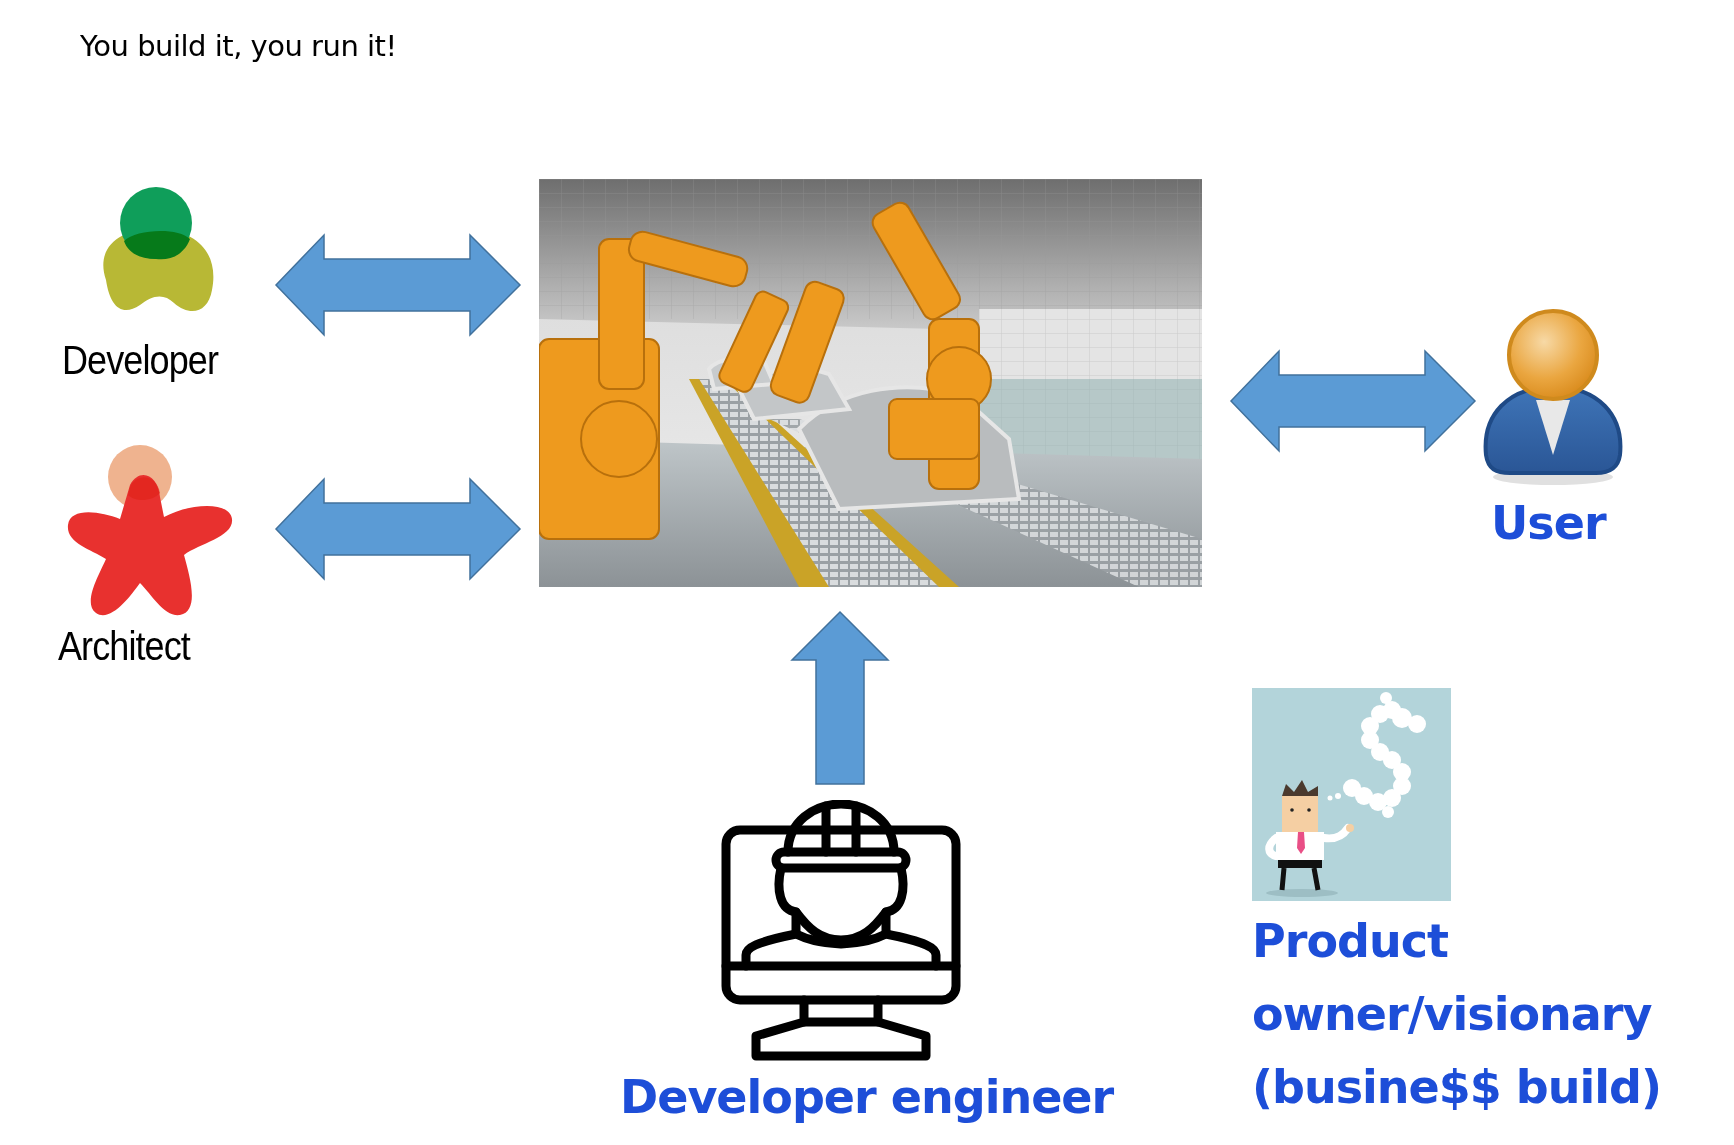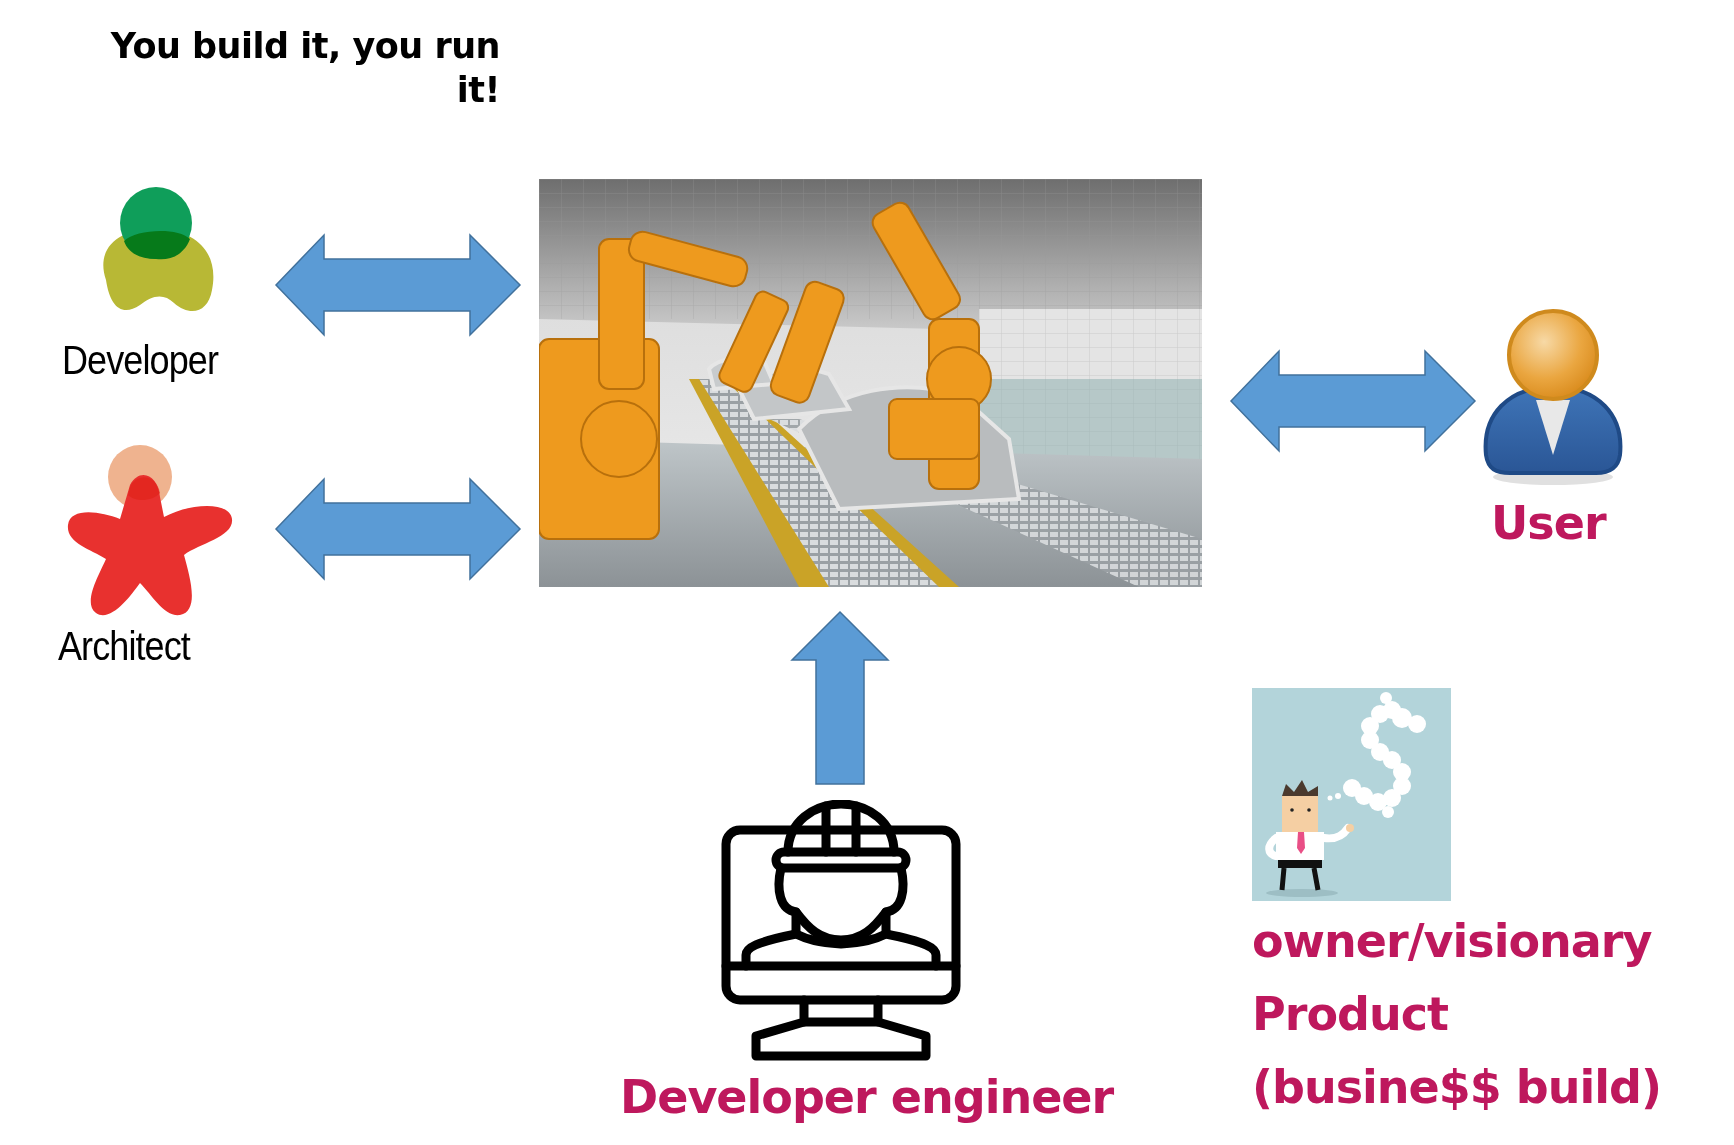--- a/index.html
+++ b/index.html
@@ -1,22 +1,22 @@
 <!DOCTYPE html>
 <html><head>
 <meta charset="utf-8">
 <style>
   html, body { margin: 0; padding: 0; background: #ffffff; }
   body { width: 1734px; height: 1145px; position: relative; overflow: hidden;
          font-family: "Liberation Sans", "DejaVu Sans", sans-serif; color: #000; }
   .abs { position: absolute; }
-  .caption { font-family: "DejaVu Sans", sans-serif; font-weight: bold; color: #be185d; white-space: nowrap; }
+  .caption { font-family: "DejaVu Sans", sans-serif; font-weight: bold; color: #1d4ed8; white-space: nowrap; }
   .motto { left: 80px; top: 24px; width: 420px; }
   .motto .ru { font-size: 33px; line-height: 52px; font-family: "DejaVu Sans", sans-serif; font-weight: bold; letter-spacing: -0.5px; }
-  .motto .en { font-size: 35px; line-height: 44px; font-family: "DejaVu Sans", sans-serif; font-weight: bold; letter-spacing: -0.5px; text-align: right; }
+  .motto .en { font-size: 29px; line-height: 44px; font-family: "DejaVu Sans", sans-serif; font-weight: normal; letter-spacing: -0.5px; }
   .role-label { font-family: "Liberation Sans", sans-serif; font-weight: normal; font-size: 40px; letter-spacing: -1px; transform: scaleX(0.9); transform-origin: left top; }
   .big-label { font-size: 46px; font-family: "DejaVu Sans", sans-serif; font-weight: bold; letter-spacing: -1px; }
   svg { display: block; }
 </style>
 </head>
 <body>
 
 <div class="abs motto">
   <div class="en">You build it, you run it!</div>
 </div>
@@ -185,16 +185,16 @@
     <path d="M24 144 L 72 144 L 72 172 L 24 172 Z" fill="#ffffff"></path>
     <path d="M72 150 C 86 152, 92 146, 96 140" stroke="#ffffff" stroke-width="8" fill="none" stroke-linecap="round"></path>
     <circle cx="98" cy="140" r="4" fill="#f5cfa3"></circle>
     <path d="M24 150 C 14 158, 16 166, 24 168" stroke="#ffffff" stroke-width="8" fill="none" stroke-linecap="round"></path>
     <polygon points="46,144 52,144 53,160 49,166 45,160" fill="#e94f86"></polygon>
     <rect x="26" y="172" width="44" height="8" fill="#111"></rect>
     <path d="M32 180 L 30 202 M62 180 L 66 202" stroke="#111" stroke-width="5"></path>
   </svg>
 </div>
 <div class="abs big-label caption" style="left:1252px; top:905px; line-height:73px;">
+  <div>Product</div>
   <div>owner/visionary</div>
-  <div>Product</div>
   <div>(busine$$ build)</div>
 </div>
 
 </body></html>

